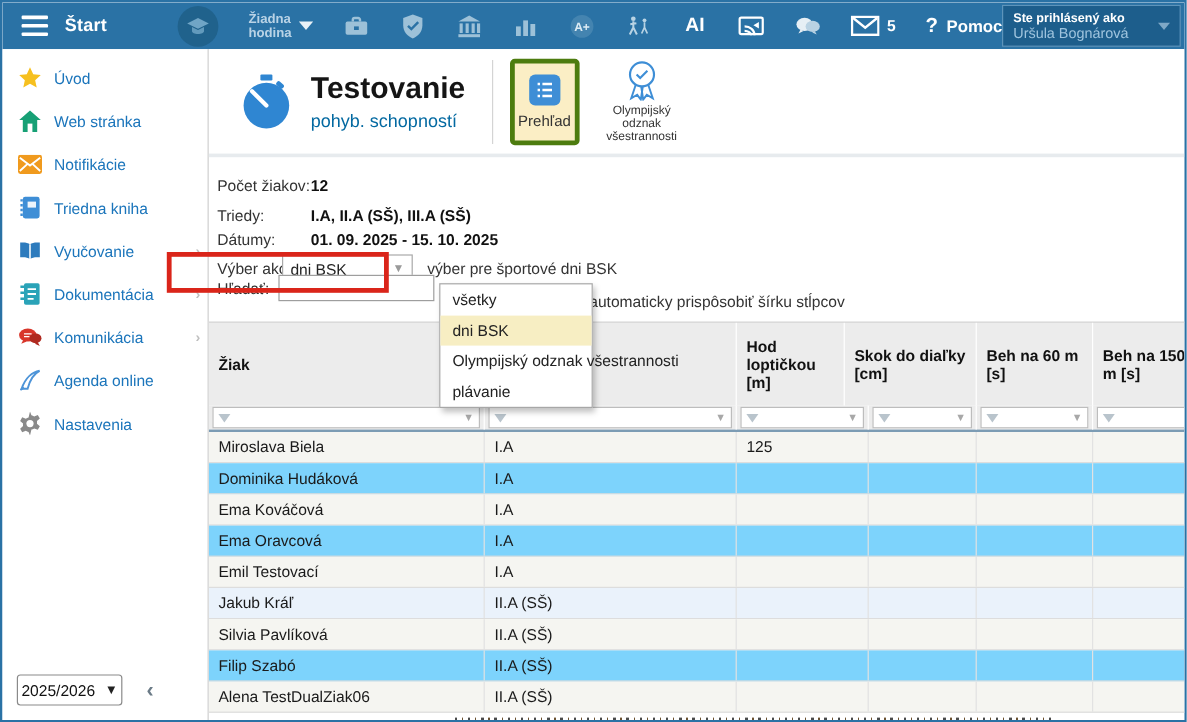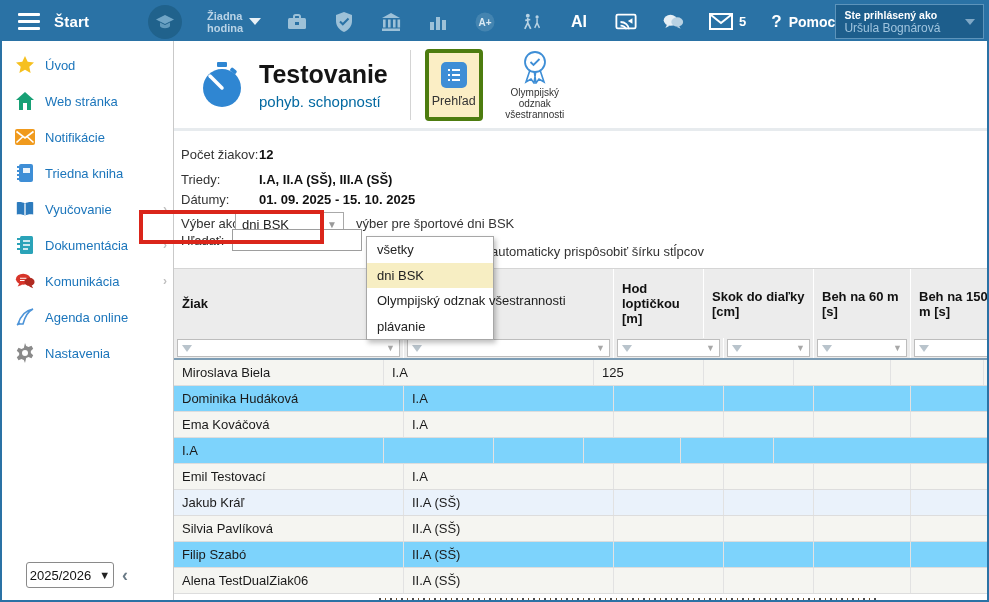--- a/index.html
+++ b/index.html
@@ -33,21 +33,21 @@
   
   .body-row { position:absolute; left:0; top:39px; right:0; bottom:0; display:flex; }
   .sidebar { position:relative; width:172px; flex:none; background:#fff; border-right:1px solid #c9c9c9; padding-top:6px; }
   .main { position:relative; flex:1; background:#fff; overflow:hidden; }
 
   
   .side-item { height:36px; display:flex; align-items:center; gap:10px; padding:0 6px 0 13px; cursor:pointer; }
   .side-icon { width:20px; height:20px; flex:none; display:flex; align-items:center; justify-content:center; }
   .side-label { flex:1; font-size:13px; color:#1b75bb; white-space:nowrap; }
   .side-chevron { color:#bfbfbf; font-size:12px; font-weight:bold; }
-  .year-select { position:absolute; left:24px; bottom:12px; width:88px; height:26px; border:1px solid #8a8a8a; border-radius:3px; background:#fff; display:flex; align-items:center; justify-content:center; gap:8px; font-size:13px; color:#111; cursor:pointer; }
+  .year-select { position:absolute; left:12px; bottom:12px; width:88px; height:26px; border:1px solid #8a8a8a; border-radius:3px; background:#fff; display:flex; align-items:center; justify-content:center; gap:8px; font-size:13px; color:#111; cursor:pointer; }
   .year-caret { font-size:11px; color:#222; }
   .collapse-arrow { position:absolute; left:120px; bottom:14px; font-size:18px; color:#6b7b87; font-weight:bold; cursor:pointer; }
 
   
   .hdr { position:absolute; left:0; top:0; right:0; height:90px; background:#fff; border-bottom:3px solid #e7ebee; display:flex; align-items:center; padding-left:25px; }
   .hdr-title-block { display:flex; align-items:center; gap:14px; }
   .title-texts { display:flex; flex-direction:column; }
   .page-title { font-size:25px; font-weight:bold; color:#151515; }
   .page-subtitle { font-size:15px; color:#0369a1; margin-top:4px; }
   .hdr-divider { width:1px; height:70px; background:#d4d4d4; margin:0 14px 0 22px; }
@@ -415,21 +415,21 @@
             </div>
             <div class="fcell" style="width: 93px;">
               <div class="fbox">
                 <span class="funnel"></span>
                 <span class="fcaret">▼</span>
               </div>
             </div>
           </div>
         <div id="tbody">
             <div class="trow alt">
-              <div class="td" style="width: 210px;">Miroslava Biela</div>
+              <div class="td" style="width: 230px;">Miroslava Biela</div>
               <div class="td" style="width: 210px;">I.A</div>
               <div class="td" style="width: 110px;">125</div>
               <div class="td" style="width: 90px;"></div>
               <div class="td" style="width: 97px;"></div>
               <div class="td" style="width: 93px;"></div>
             </div>
             <div class="trow">
               <div class="td" style="width: 230px;">Dominika Hudáková</div>
               <div class="td" style="width: 210px;">I.A</div>
               <div class="td" style="width: 110px;"></div>
@@ -439,20 +439,21 @@
             </div>
             <div class="trow alt">
               <div class="td" style="width: 230px;">Ema Kováčová</div>
               <div class="td" style="width: 210px;">I.A</div>
               <div class="td" style="width: 110px;"></div>
               <div class="td" style="width: 90px;"></div>
               <div class="td" style="width: 97px;"></div>
               <div class="td" style="width: 93px;"></div>
             </div>
             <div class="trow">
+              <div class="td" style="width: 230px;">Ema Oravcová</div>
               <div class="td" style="width: 210px;">I.A</div>
               <div class="td" style="width: 110px;"></div>
               <div class="td" style="width: 90px;"></div>
               <div class="td" style="width: 97px;"></div>
               <div class="td" style="width: 93px;"></div>
             </div>
             <div class="trow alt">
               <div class="td" style="width: 230px;">Emil Testovací</div>
               <div class="td" style="width: 210px;">I.A</div>
               <div class="td" style="width: 110px;"></div>

